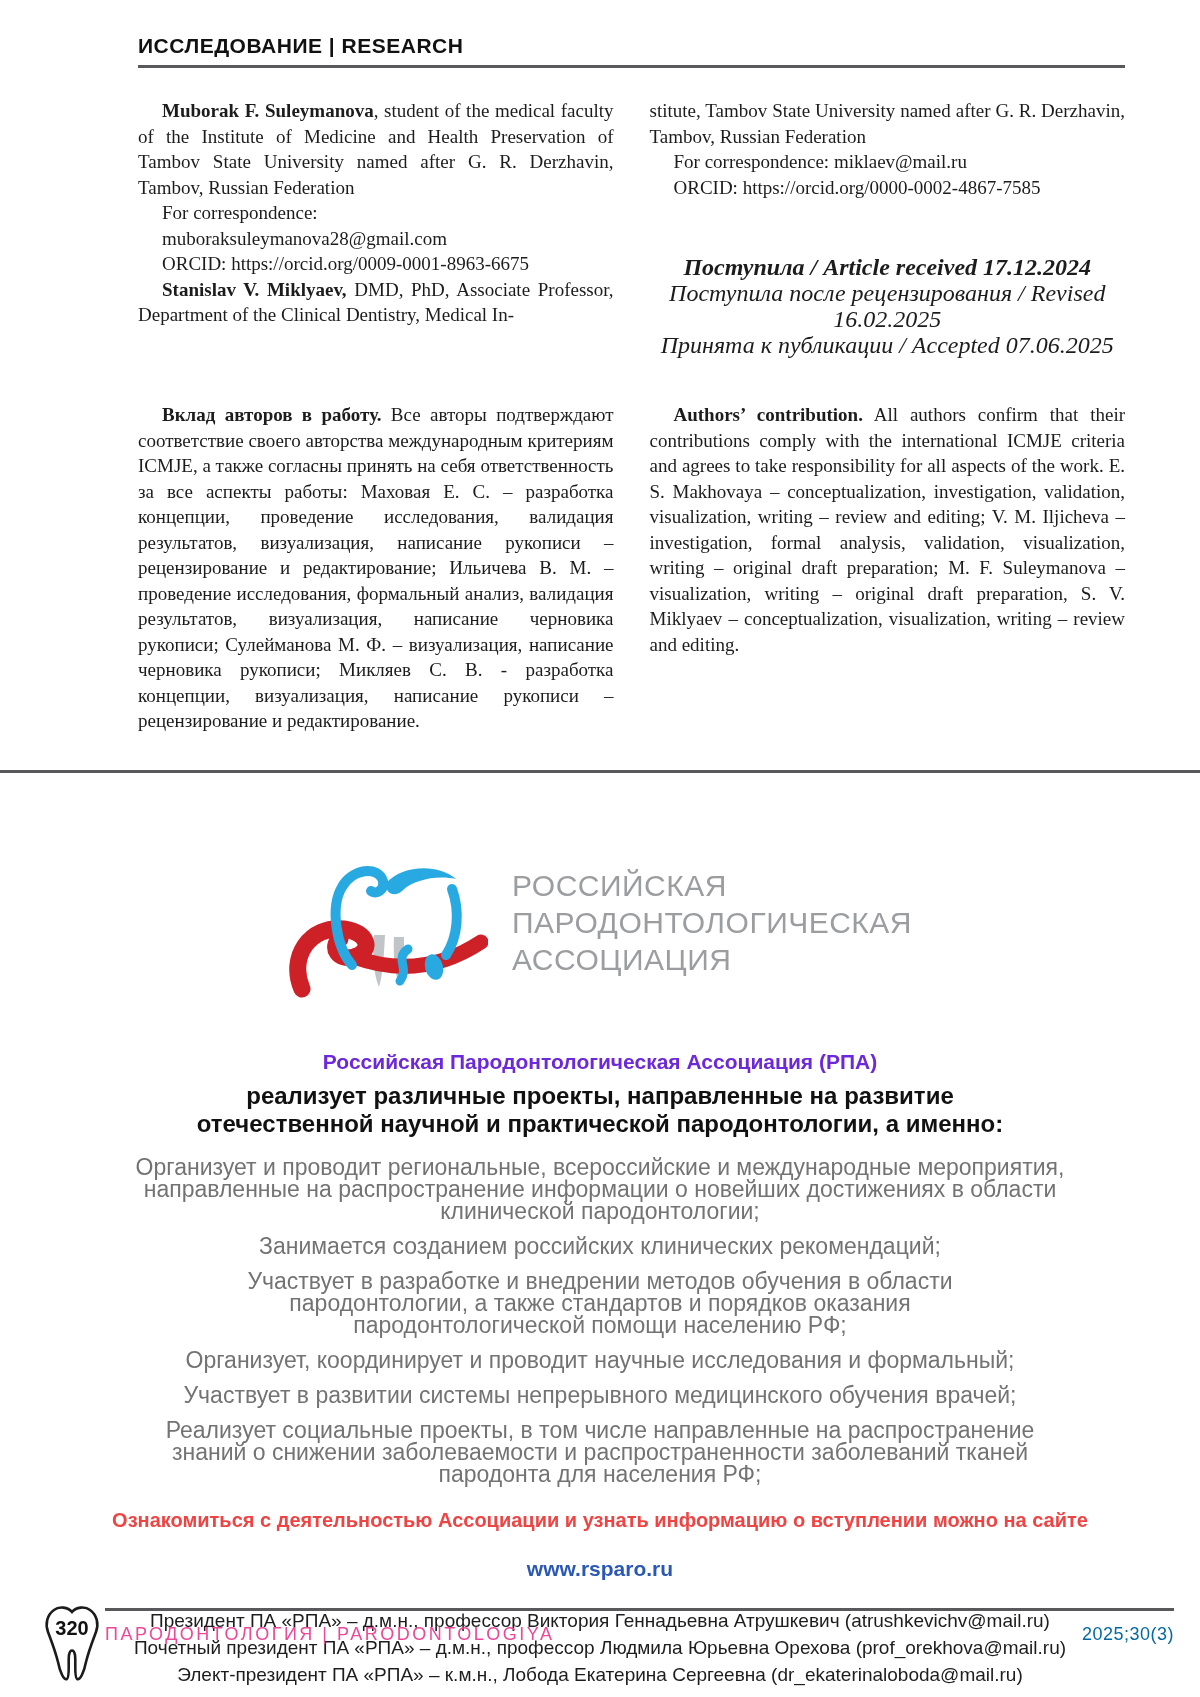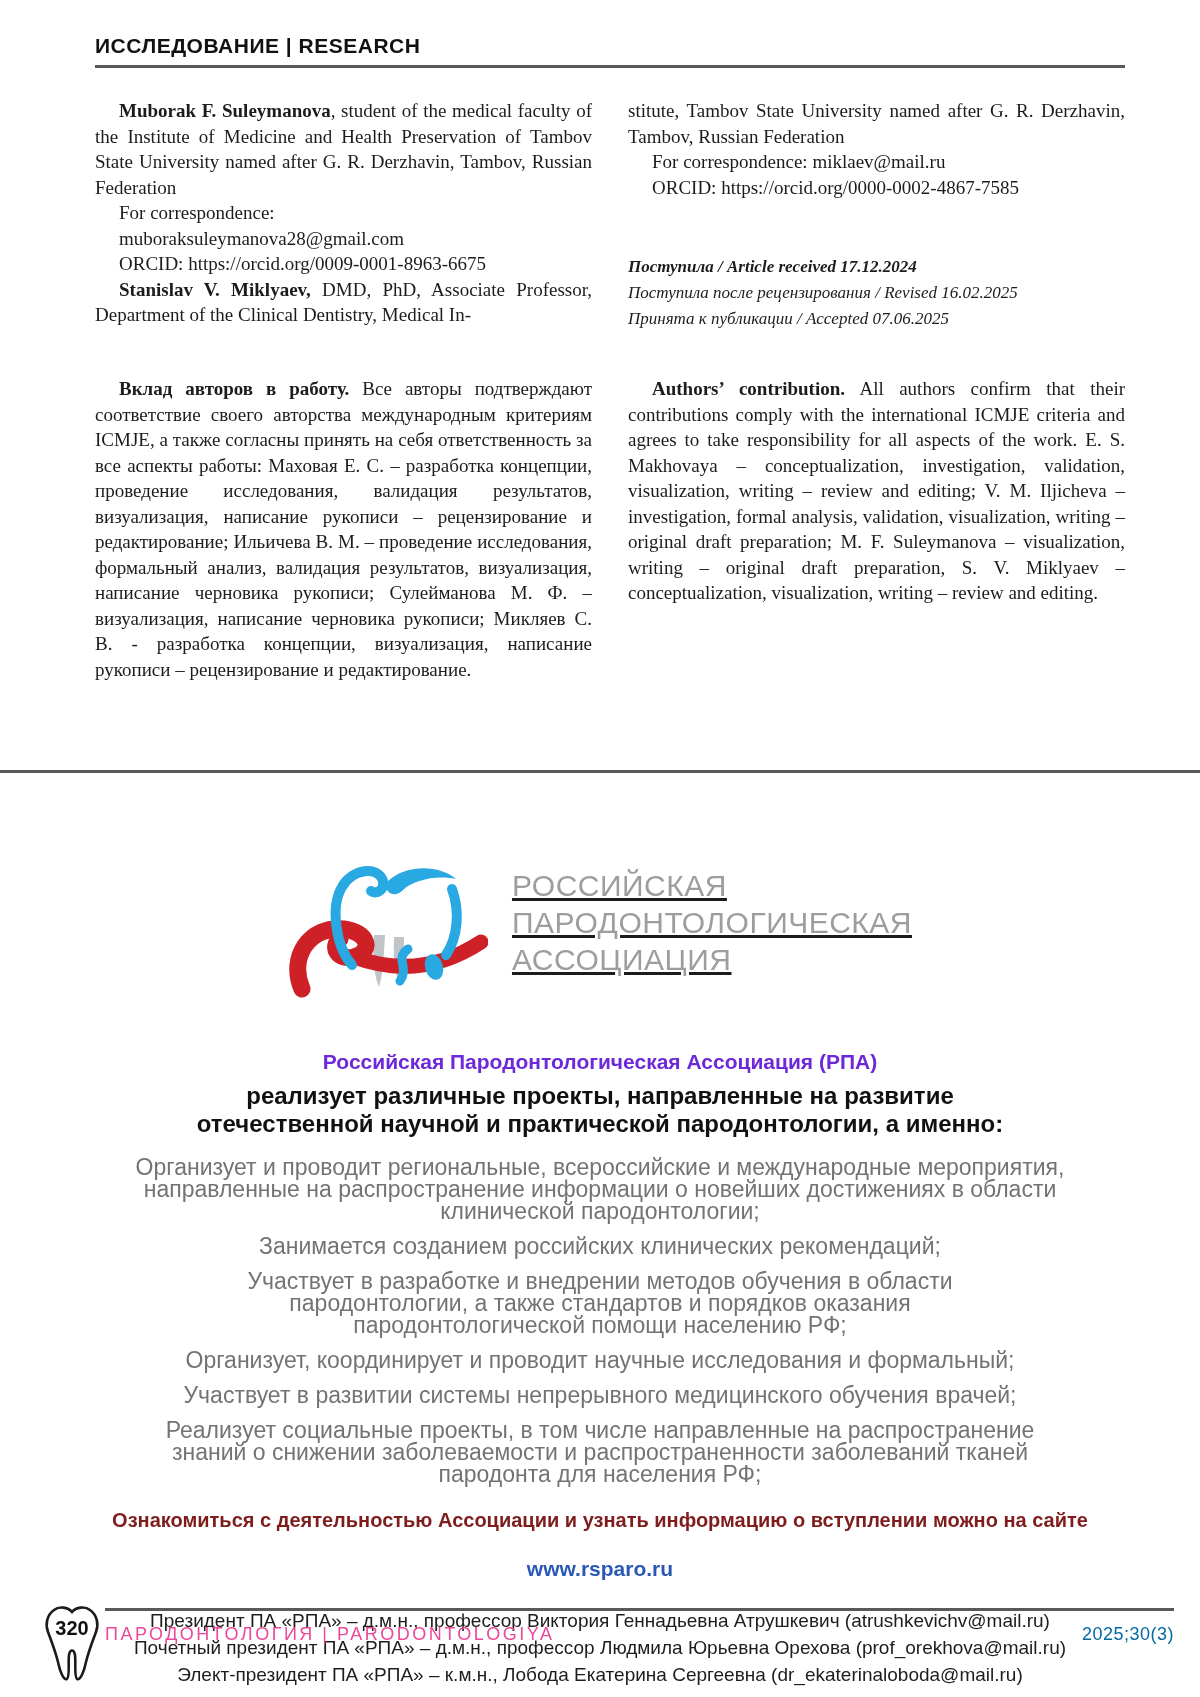--- a/index.html
+++ b/index.html
@@ -3,48 +3,48 @@
 <meta charset="utf-8">
 <style>
   html,body { margin:0; padding:0; }
   body {
     width:1200px; height:1697px; position:relative;
     background:#ffffff; color:#1c1c1c;
     font-family:"Liberation Serif", serif;
     overflow:hidden;
   }
   
-  .top { padding:34px 75px 0 95px; }
+  .top { padding:34px 75px 0 95px;margin-left:43px; }
   .kicker {
     font-family:"Liberation Sans", sans-serif;
     font-weight:700; font-size:21px; letter-spacing:.5px; color:#111;
   }
   .kicker-rule { height:3px; background:#59595c; margin-top:7px; }
   .cols { display:flex; gap:36px; margin-top:30px; }
   .col { flex:1 1 0; font-size:19px; line-height:25.5px; text-align:justify; }
   .para { margin:0; }
   .ind { text-indent:24px; }
   .ln { text-indent:24px; }
-  .dates { margin-top:54px; text-align:left; font-style:italic; font-size:17px; line-height:26px; }
+  .dates { margin-top:54px; text-align:center; font-style:italic; font-size:24px; line-height:26px; }
   .dates .b { font-weight:700; }
   .contrib { margin-top:44px; }
   
   .lower { position:absolute; top:770px; left:0; width:1200px; }
   .big-rule { height:3px; background:#59595c; width:1200px; }
   .assoc { font-family:"Liberation Sans", sans-serif; text-align:center; }
-  .logo-row { display:flex; justify-content:center; align-items:center; gap:24px; margin-top:72px;text-decoration:underline; }
+  .logo-row { display:flex; justify-content:center; align-items:center; gap:24px; margin-top:72px; }
   .logo-row svg { display:block; }
   .logo-text { text-align:left; font-size:30px; line-height:37px; letter-spacing:.5px; color:#9b9da0; font-weight:400; }
   .assoc-h1 { margin-top:50px; font-size:21px; font-weight:700; color:#6d28d9; }
   .assoc-h2 { margin:8px auto 0 auto; max-width:860px; font-size:24px; font-weight:700; line-height:28px; color:#111; }
   .acts { margin-top:18px; }
   .acts p { margin:0 auto 13px auto; max-width:990px; font-size:23px; line-height:22px; color:#737373; }
   .acts p:nth-child(3) { max-width:820px; }
   .acts p:nth-child(6) { max-width:900px; }
-  .cta { margin:24px auto 0 auto; max-width:980px; font-size:20px; font-weight:700; color:#7f1d1d; }
+  .cta { margin:24px auto 0 auto; max-width:980px; font-size:20px; font-weight:700; color:#ef4444; }
   .site { margin-top:25px; font-size:21px; font-weight:700; color:#2a58b5; }
   .officials { margin-top:26px; }
   .officials div { font-size:19px; line-height:27px; color:#1d1d1d; }
   
   .footer { position:absolute; top:1608px; left:0; width:1200px; font-family:"Liberation Sans", sans-serif; }
   .footer-rule { height:3px; background:#59595c; margin:0 26px 0 105px; }
   .footer-row { display:flex; justify-content:space-between; margin:13px 26px 0 105px; }
   .journal { font-size:18px; letter-spacing:2.5px; color:#ec4899;text-align:center; }
   .issue { font-size:18px; letter-spacing:.5px; color:#0369a1; }
   .tooth-badge { position:absolute; left:40px; top:-4px; width:64px; height:84px; }

